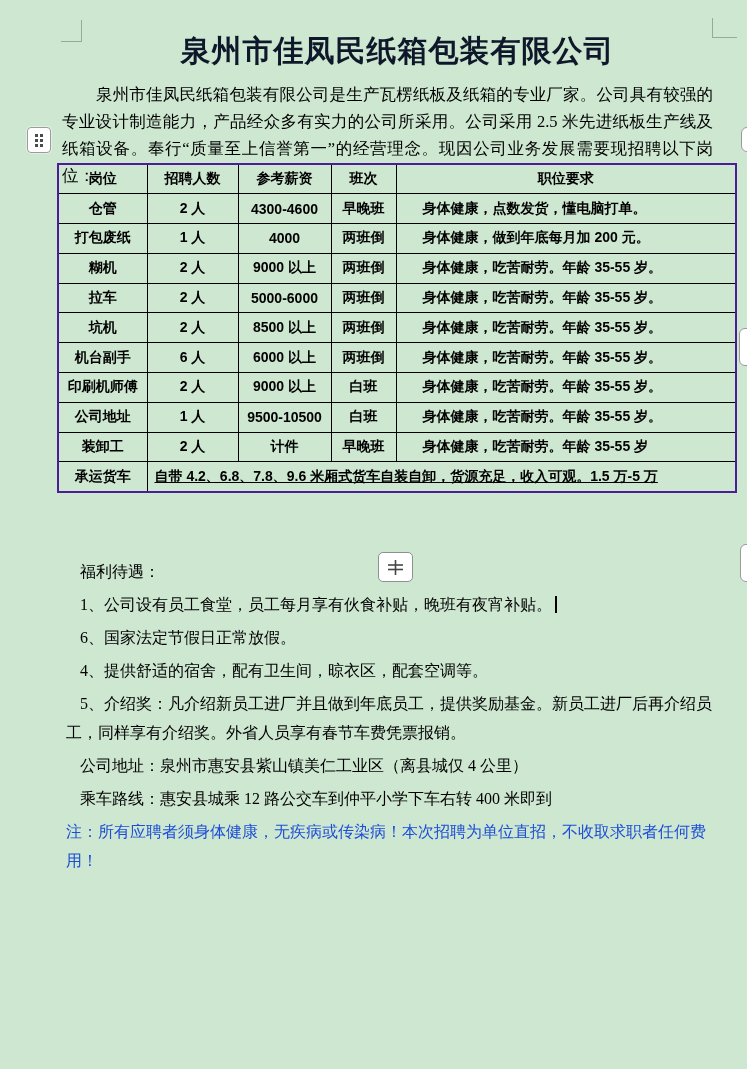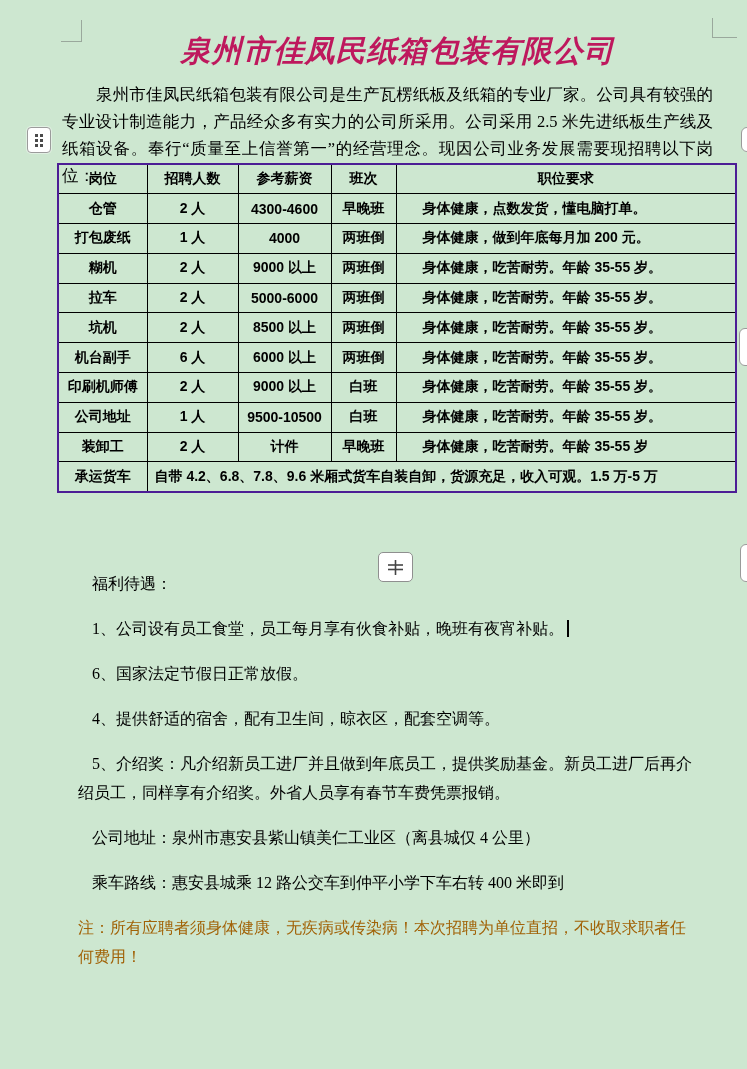--- a/index.html
+++ b/index.html
@@ -15,51 +15,50 @@
   .corner-tl { left:61px; top:20px; width:21px; height:22px;
     border-right:1px solid #9aa89c; border-bottom:1px solid #9aa89c; }
   .corner-tr { left:712px; top:18px; width:25px; height:20px;
     border-left:1px solid #9aa89c; border-bottom:1px solid #9aa89c; }
 
   .doc-title {
     position:absolute; top:31px; left:0; width:100%;
     padding-left:48px;
     text-align:center;
     font-size:30px; font-weight:bold; letter-spacing:1px;
-    color:#be185d;
-    font-style:italic;
+    color:#0f172a;
   }
   .intro {
     position:absolute; top:81px; left:62px; width:651px;
     font-size:16.5px; line-height:27px;
     text-indent:34px; text-align:justify;
   }
 
   table.jobs {
     position:absolute; top:163px; left:57px; width:678px;
     border-collapse:collapse; table-layout:fixed;
     font-family:"Liberation Sans","DejaVu Sans",sans-serif;
     font-weight:bold; font-size:14px;
     border:2px solid #4c1d95;
   }
   table.jobs th, table.jobs td {
     border:1px solid #000; height:29.8px;
     text-align:center; vertical-align:middle;
     padding:0 2px; overflow:hidden; white-space:nowrap;
   }
   table.jobs td.req { text-align:left; padding-left:26px; }
-  table.jobs td.detail { text-align:left; padding-left:7px; }
+  table.jobs td.detail { text-align:left; padding-left:7px;text-decoration:underline; }
 
   .lower {
     position:absolute; top:553px; left:62px; width:655px;
     font-size:16px; line-height:29px;
   }
-  .lower p { margin:16px; text-indent:14px; white-space:pre-wrap; }
+  .lower p { margin:4px; text-indent:14px; white-space:pre-wrap; }
   .lower p.no-indent { text-indent:0; }
-  .lower p.red { color:#a16207; }
+  .lower p.red { color:#1d4ed8; }
   .caret { display:inline-block; width:1.5px; height:17px;
     background:#000; vertical-align:-3px; margin-left:3px; }
 
   .drag-handle {
     position:absolute; left:27px; top:127px; width:24px; height:26px;
     background:#fff; border:1.5px solid #9b9b9b; border-radius:4px;
     display:flex; align-items:center; justify-content:center;
     box-shadow:0 0 0 1px rgba(255,255,255,0.4);
   }
   .dots { display:grid; grid-template-columns:repeat(2,3px);

